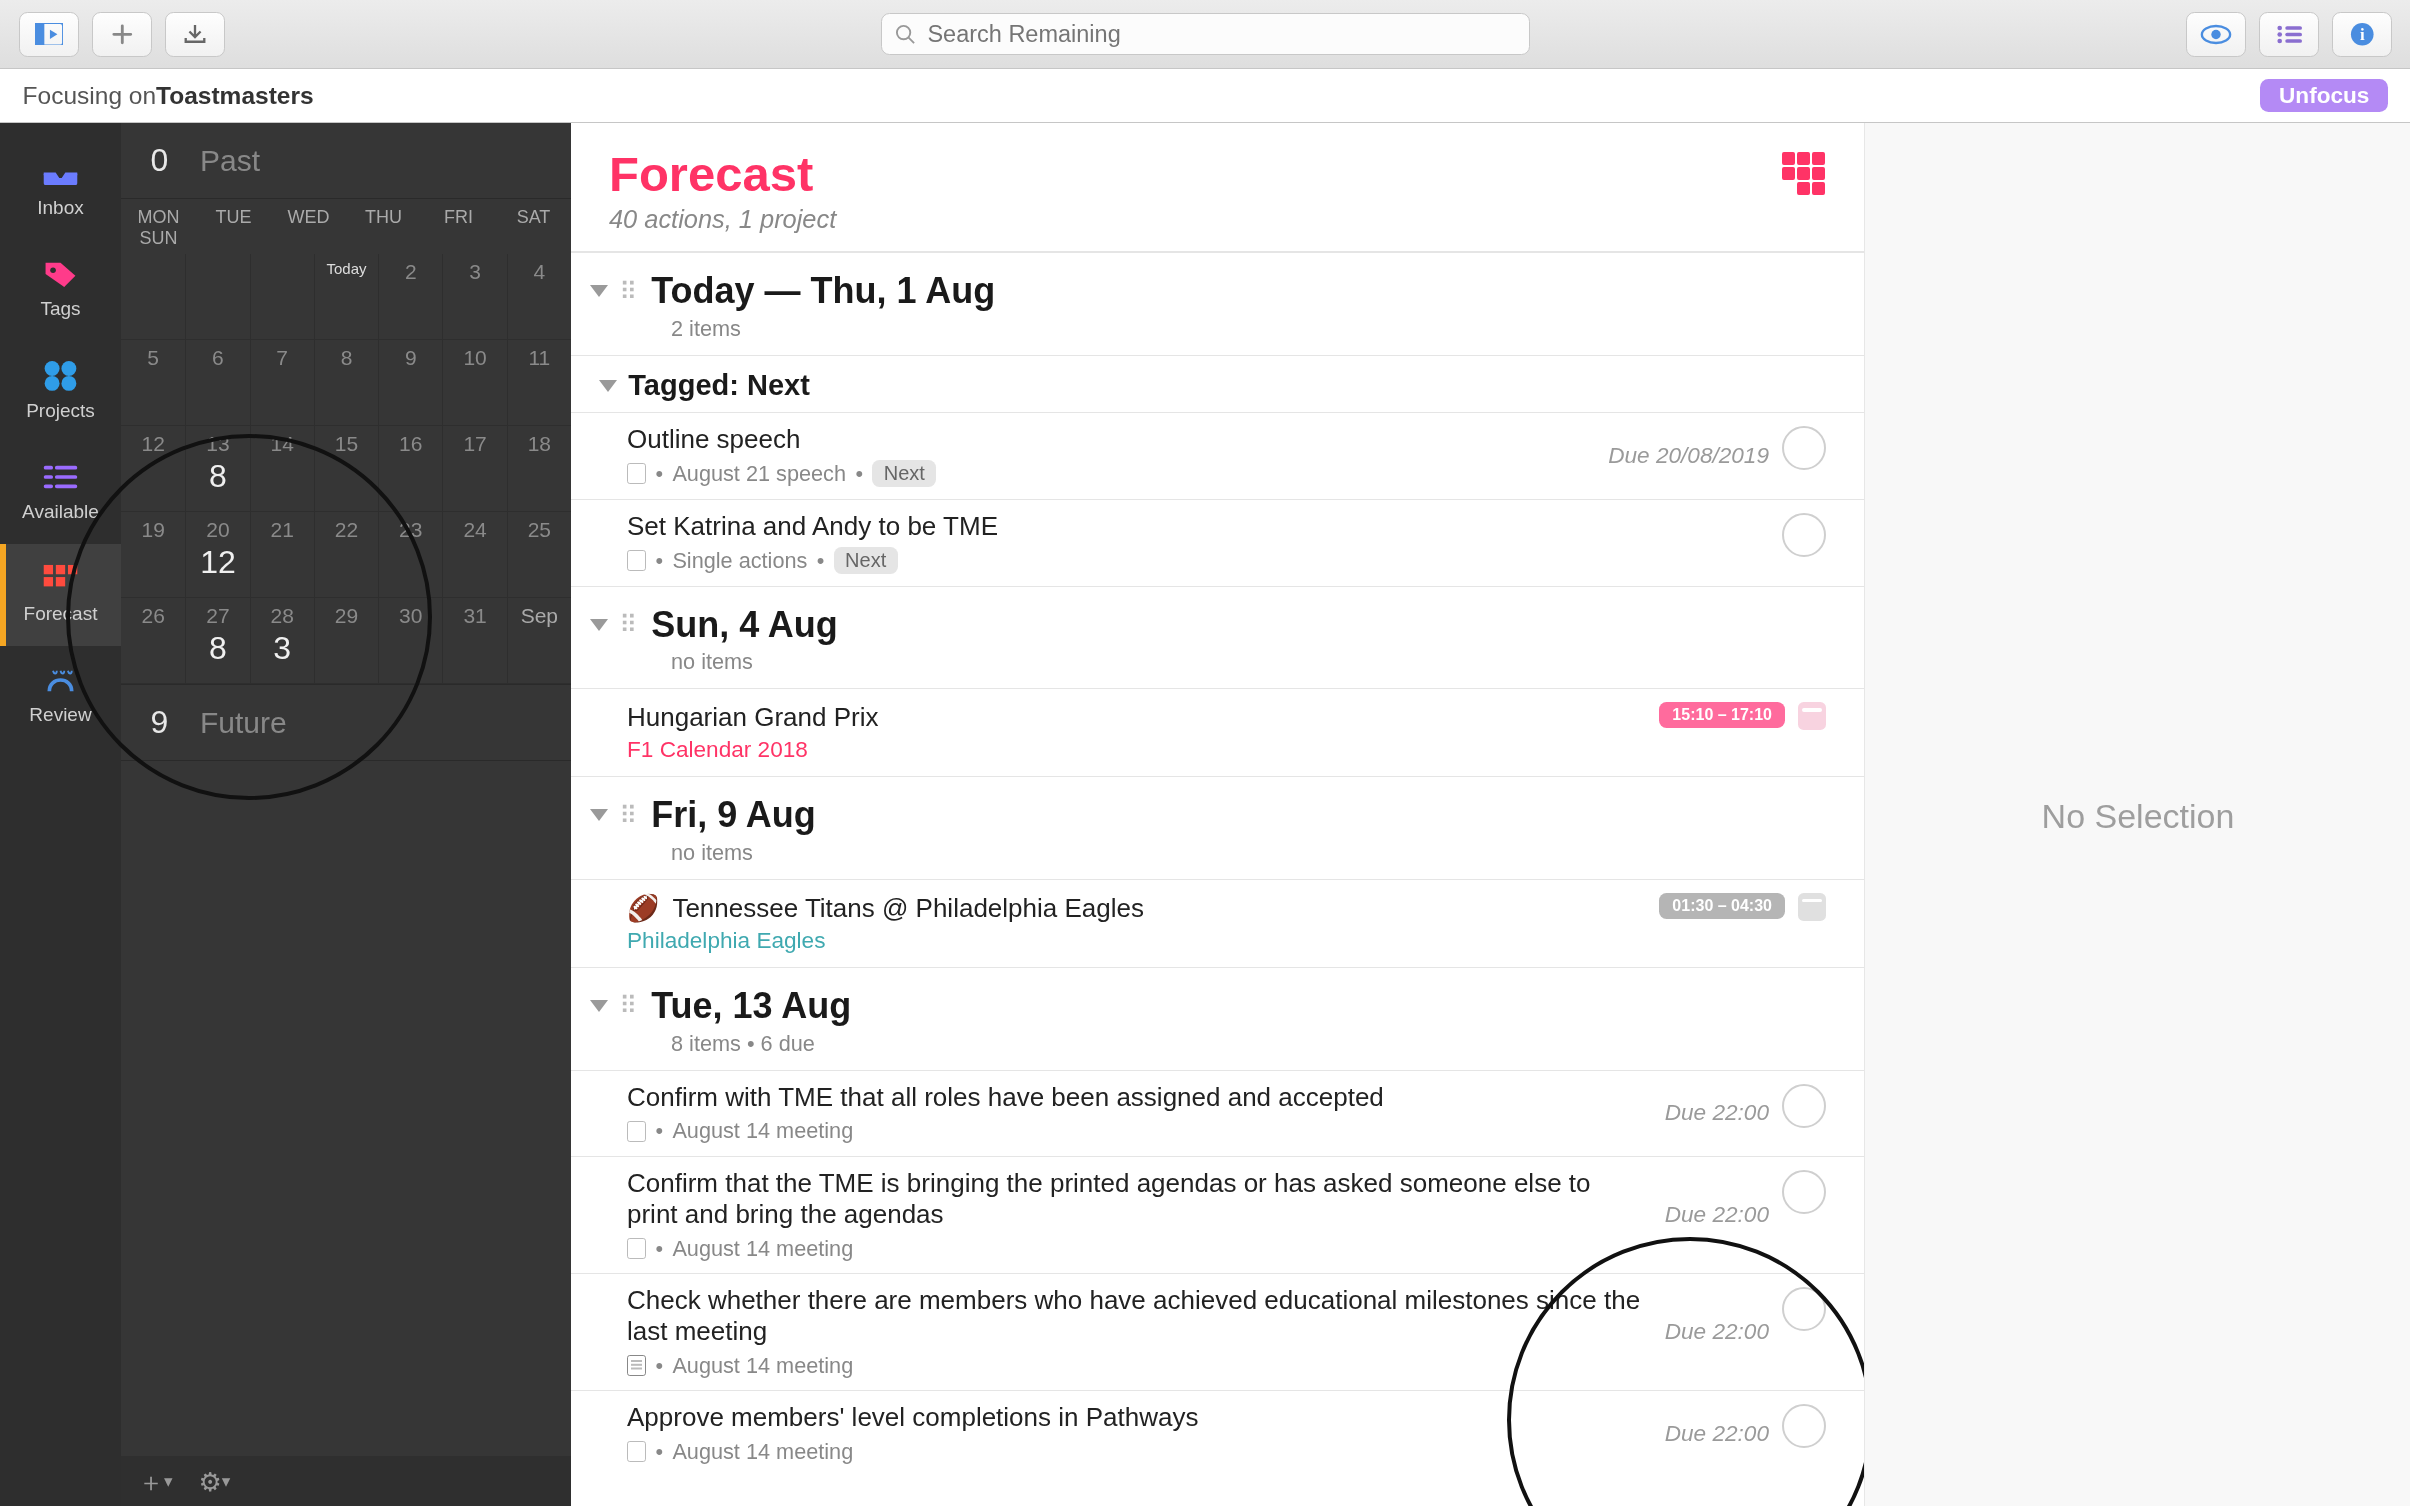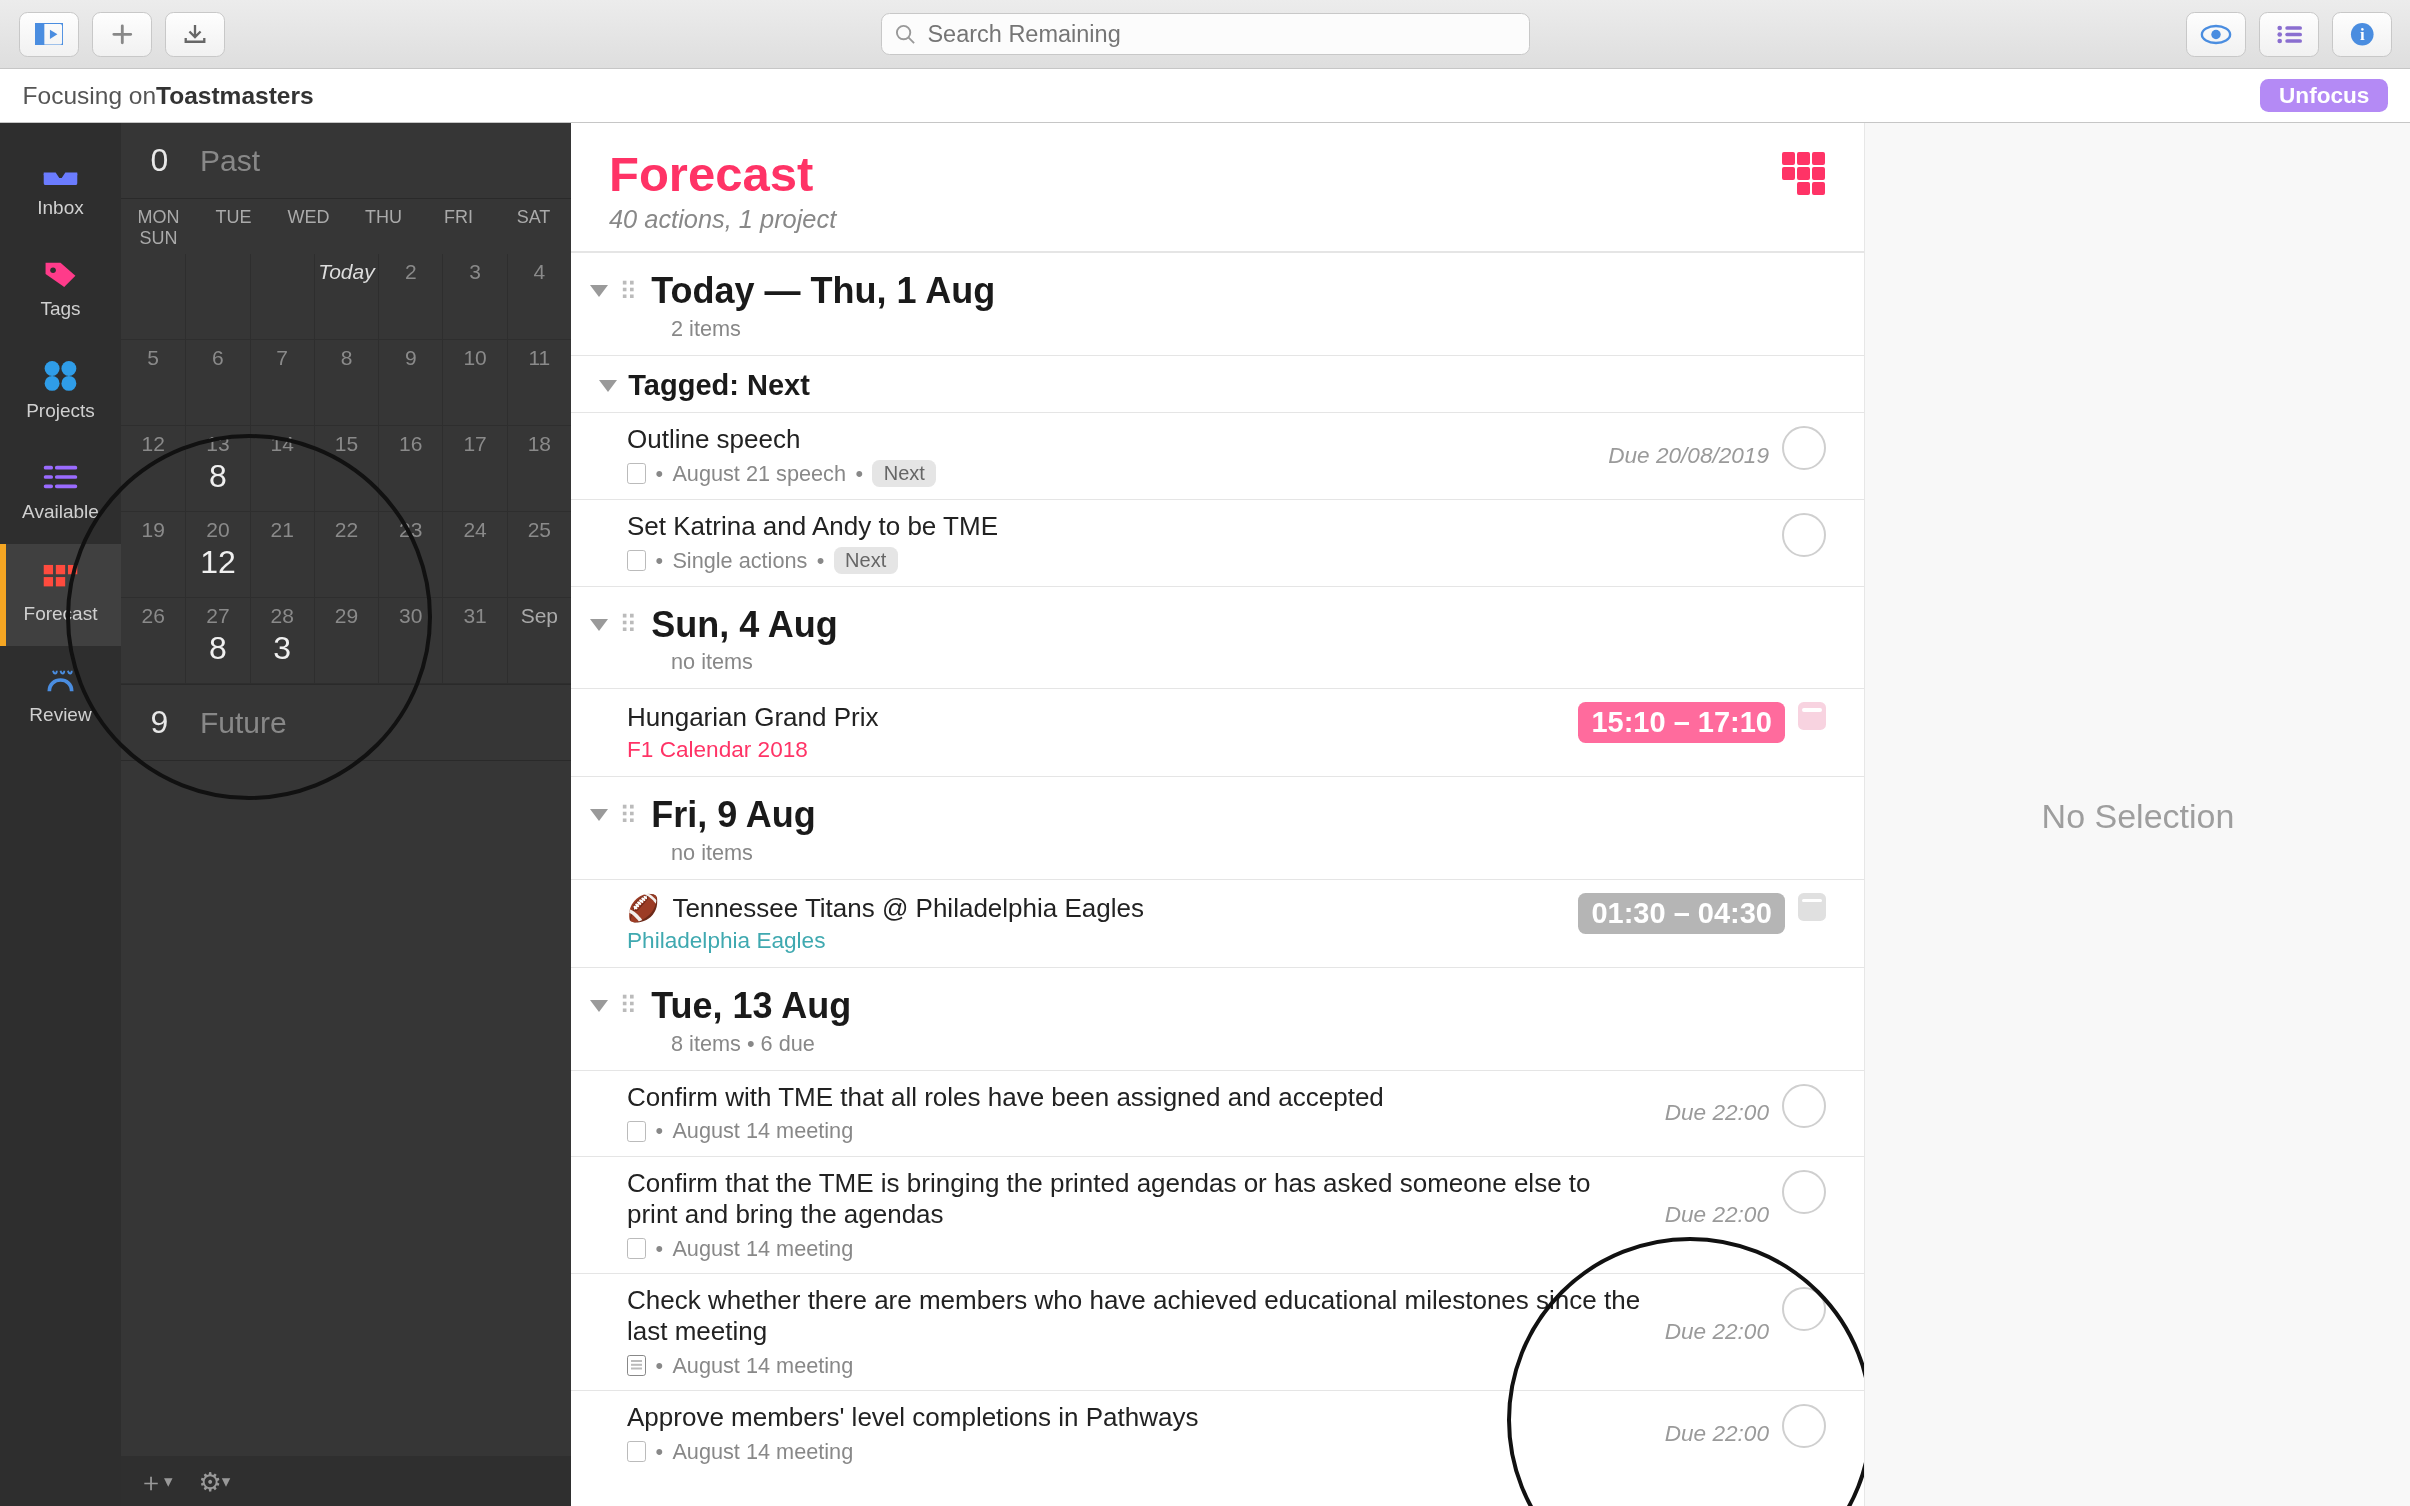--- a/index.html
+++ b/index.html
@@ -151,21 +151,21 @@
   }
   .cal-cell {
     display: flex; flex-direction: column;
     align-items: center; justify-content: flex-start;
     padding-top: 5.6px;
     border-left: 0.9px solid #2e2e2e;
     font-size: 21px; color: #8a8a8a;
   }
   .cal-cell:first-child { border-left: none; }
   .cal-cell .count { font-size: 32px; color: #f0f0f0; margin-top: 1.9px; font-weight: 400; }
-  .cal-cell .today { font-size: 21px; color: #ddd; font-style: italic; }
+  .cal-cell .today { font-size: 15px; color: #ddd; }
   .cal-cell .month-label { font-size: 21px; color: #aaa; }
   .cal-footer {
     margin-top: auto;
     height: 53px;
     background: #2f2f2f;
     display: flex; align-items: center;
     padding: 0 17px; gap: 26px;
     color: #999;
     font-size: 26px;
   }
@@ -260,21 +260,21 @@
     display: flex; align-items: flex-start;
     padding: 13px 38px 13px 56px;
     border-top: 0.9px solid var(--border-light);
   }
   .event .evt-content { flex:1; }
   .event .evt-title { font-size: 26px; color: #222; display:flex; align-items:center; gap:13px; }
   .event .evt-sub { font-size: 22.6px; margin-top: 3.8px; }
   .evt-sub.pink { color: var(--accent-pink); }
   .evt-sub.teal { color: var(--accent-teal); }
   .time-pill {
-    color: #fff; font-weight: 600; font-size: 29px;
+    color: #fff; font-weight: 600; font-size: 16px;
     border-radius: 7.5px; padding: 3.8px 13px;
   }
   .time-pill.pink { background: var(--time-pink); }
   .time-pill.gray { background: var(--time-gray); }
   .cal-glyph {
     width: 28px; height: 28px; border-radius: 5.6px;
     display: inline-block; margin-left: 13px;
     background: #f8d3e0;
     position: relative;
   }

